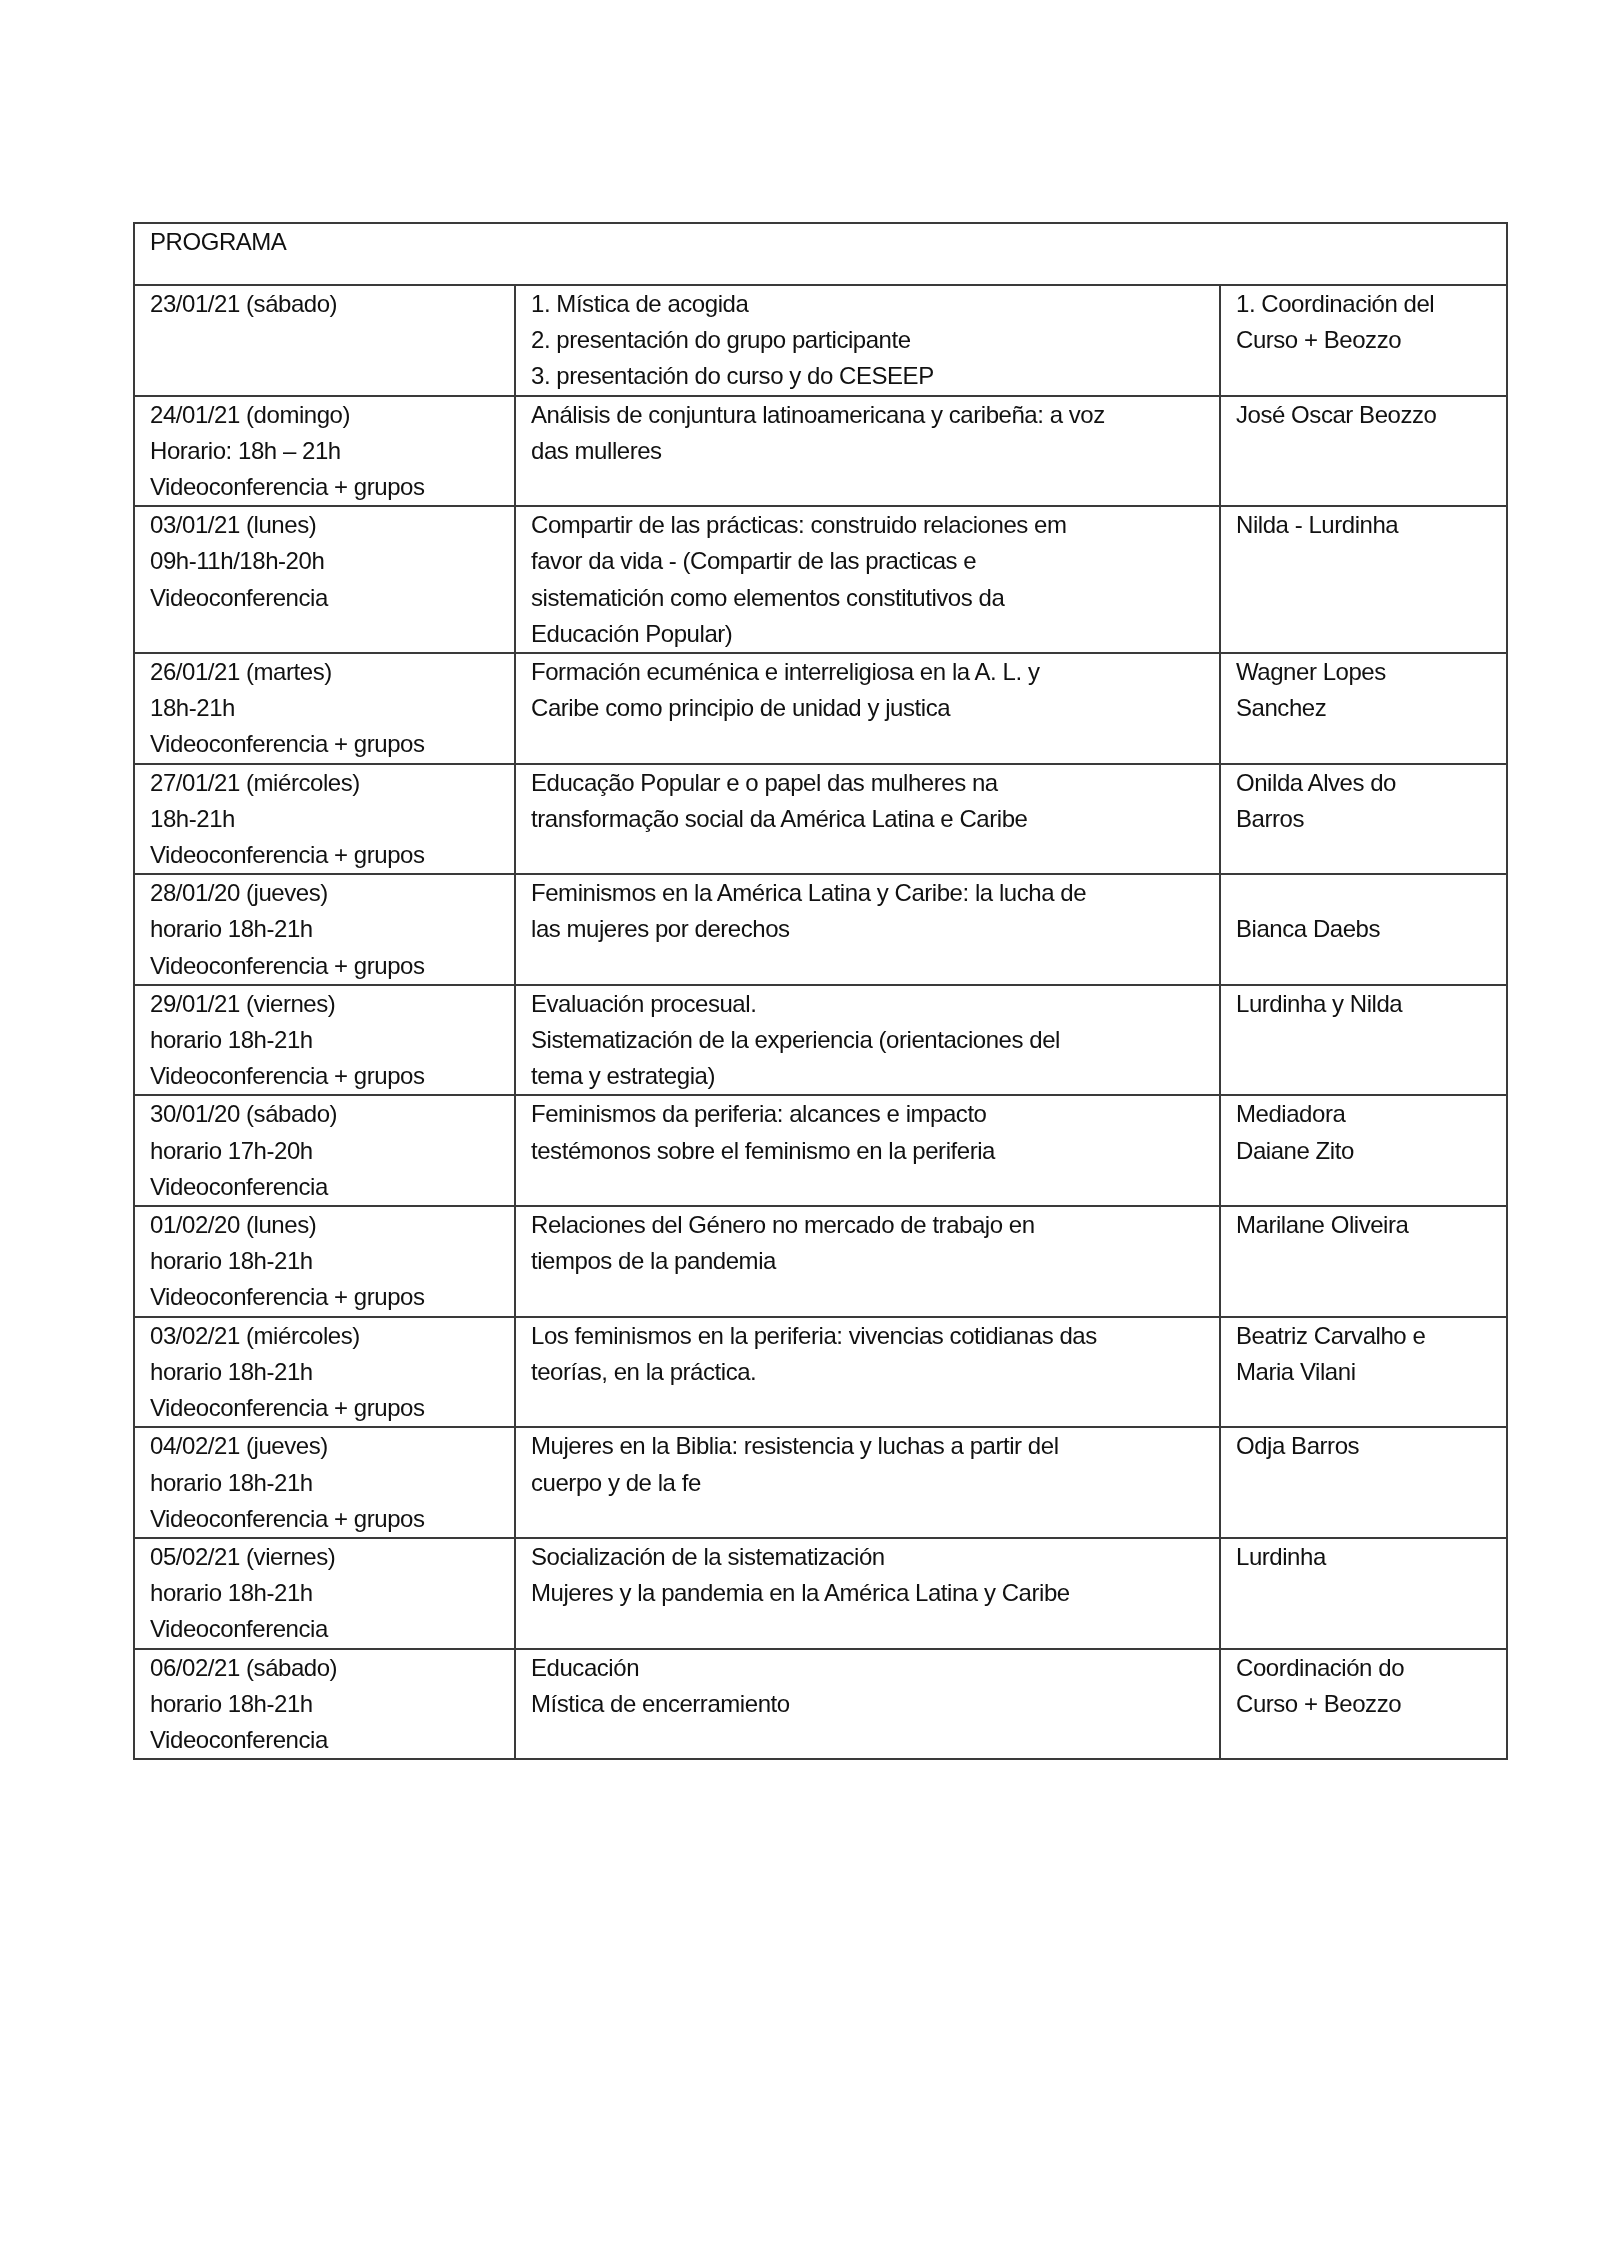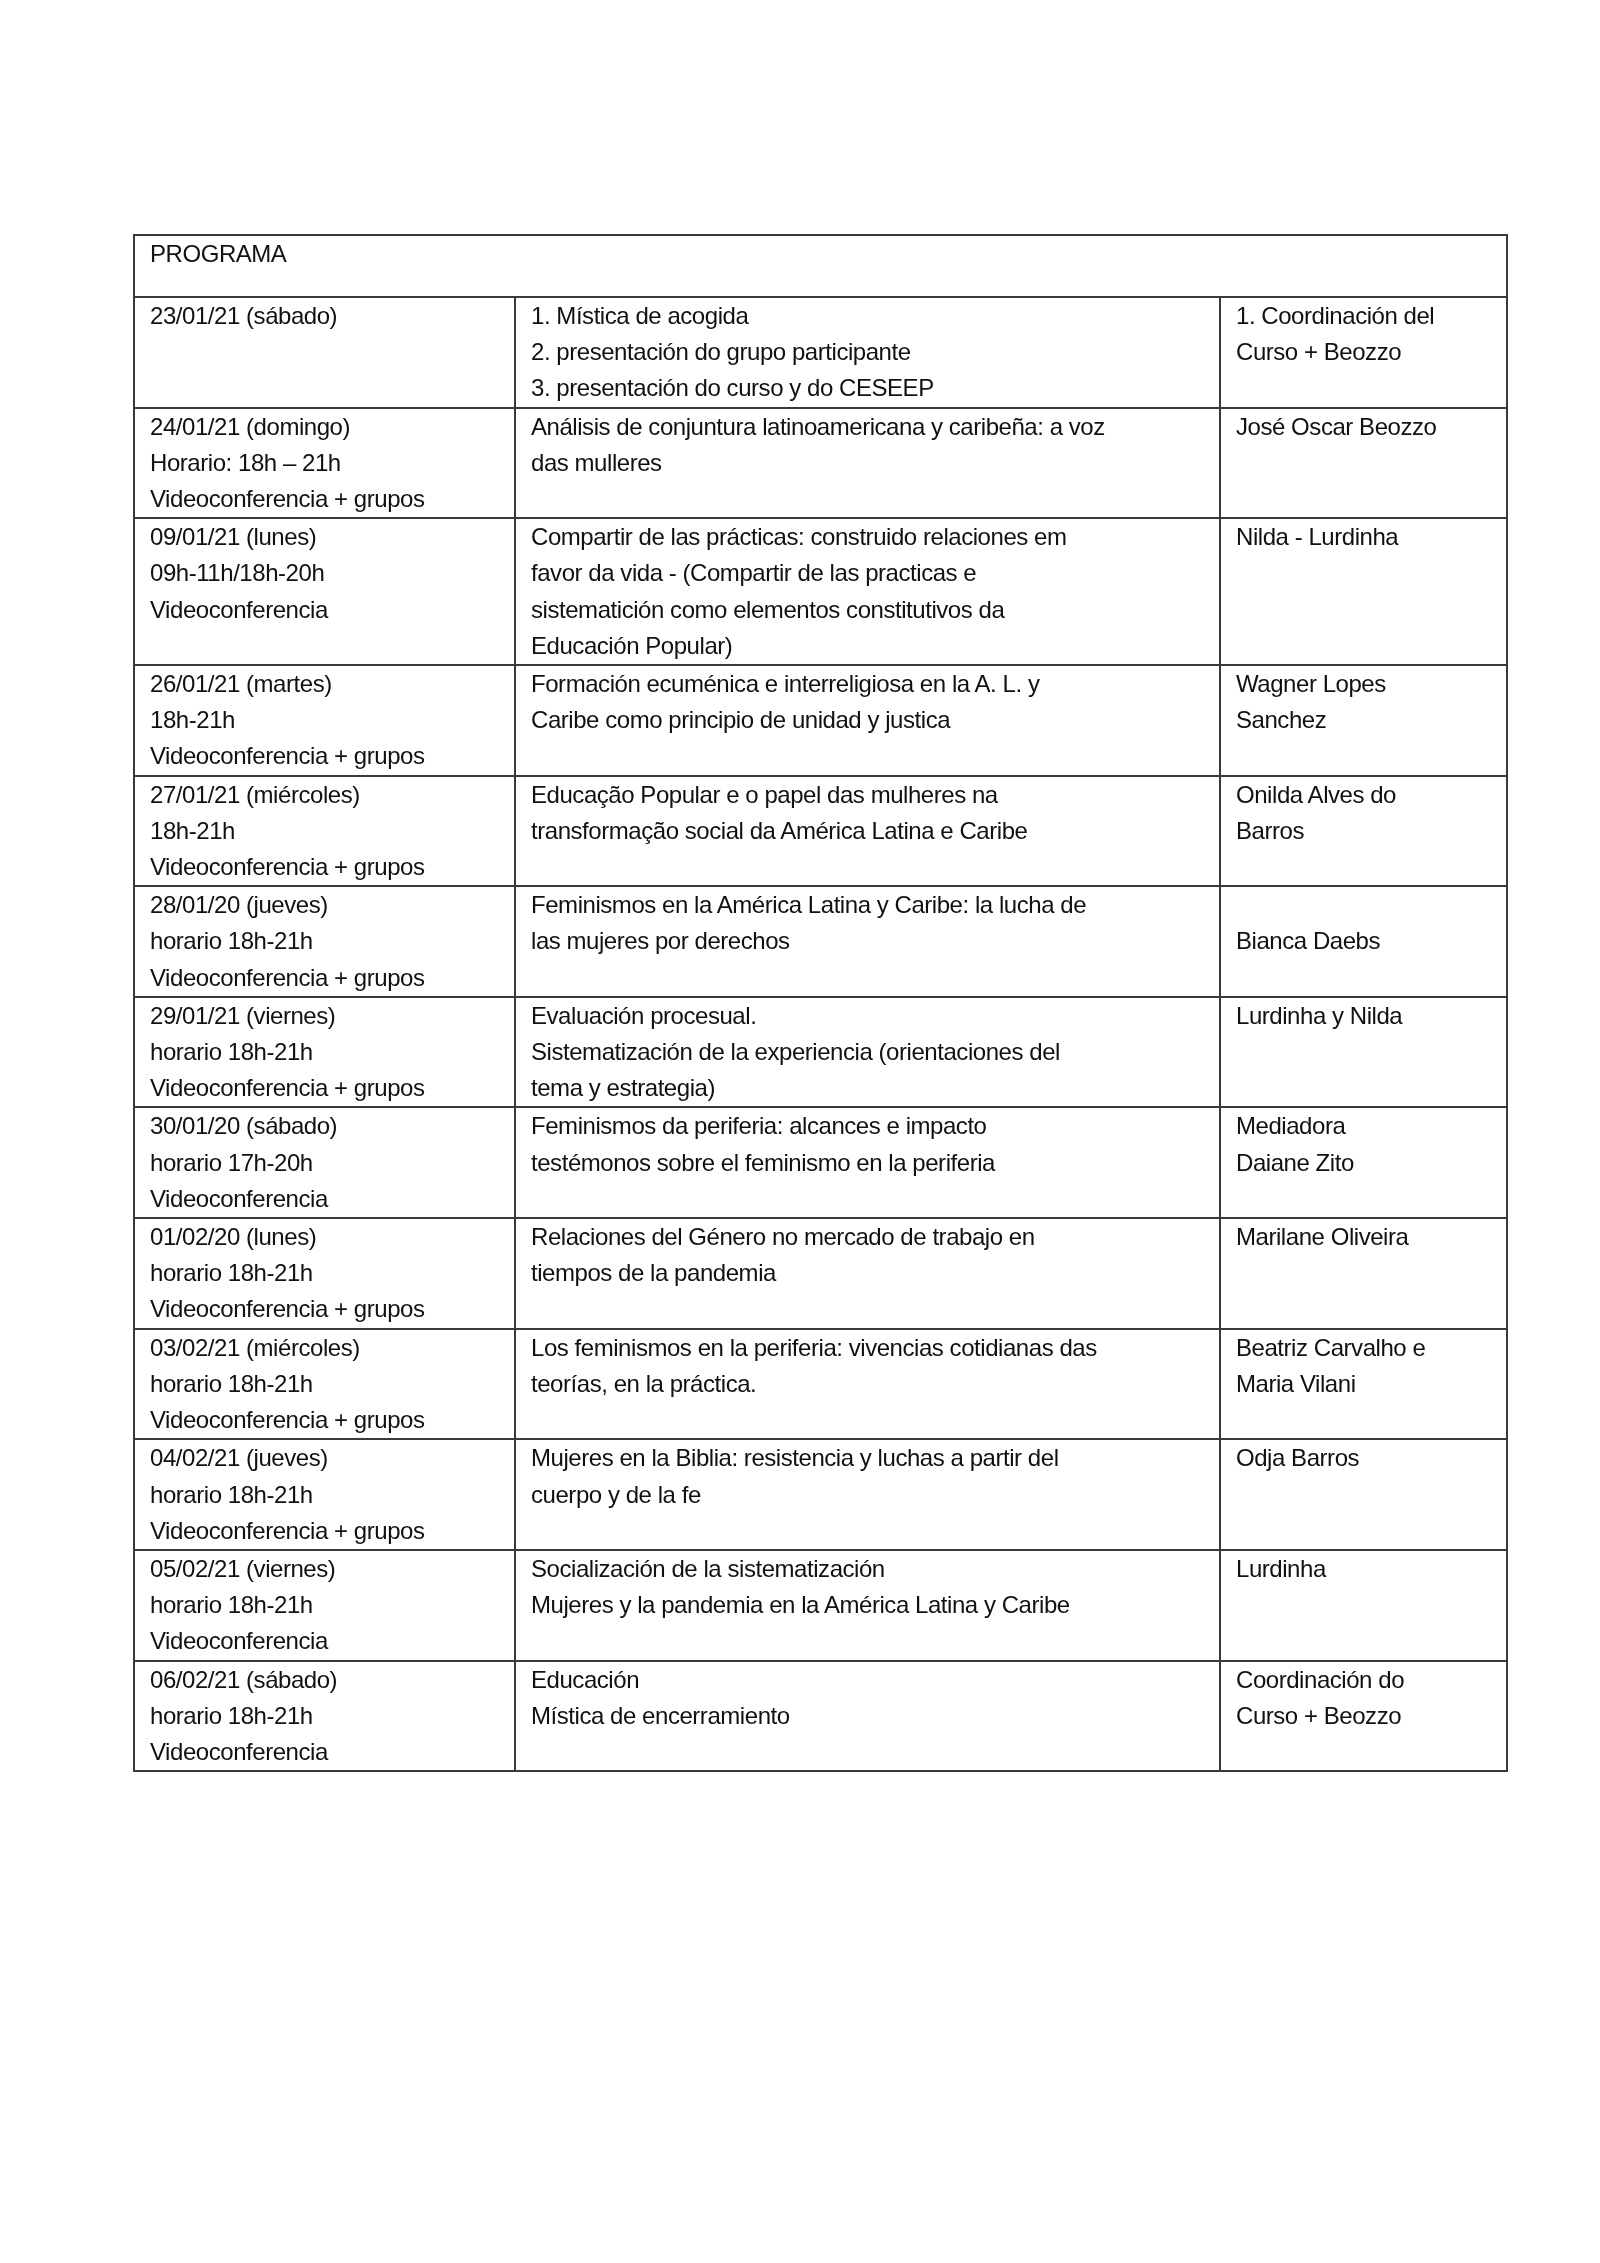--- a/index.html
+++ b/index.html
@@ -17,21 +17,21 @@
   }
   .page {
     position: absolute;
     left: 0; top: 0;
     width: 1600px; height: 2263px;
     background: #ffffff;
   }
   table.programa {
     position: absolute;
     left: 133px;
-    top: 234px;
+    top: 222px;
     width: 1373px;
     border-collapse: collapse;
     table-layout: fixed;
     border-radius: 17px;
   }
   table.programa td, table.programa th {
     border: 2px solid #3a3a3a;
     vertical-align: top;
     padding: 0 8px 0 15px;
     font-size: 24px;
@@ -102,21 +102,21 @@
           <td class="row-cell">
             <span class="line">Análisis de conjuntura latinoamericana y caribeña: a voz</span>
             <span class="line">das mulleres</span>
           </td>
           <td class="row-cell">
             <span class="line">José Oscar Beozzo</span>
           </td>
         </tr>
         <tr>
           <td class="row-cell">
-            <span class="line">09/01/21 (lunes)</span>
+            <span class="line">03/01/21 (lunes)</span>
             <span class="line">09h-11h/18h-20h</span>
             <span class="line">Videoconferencia</span>
           </td>
           <td class="row-cell">
             <span class="line">Compartir de las prácticas: construido relaciones em</span>
             <span class="line">favor da vida - (Compartir de las practicas e</span>
             <span class="line">sistematición   como elementos constitutivos da</span>
             <span class="line">Educación Popular)</span>
           </td>
           <td class="row-cell">

